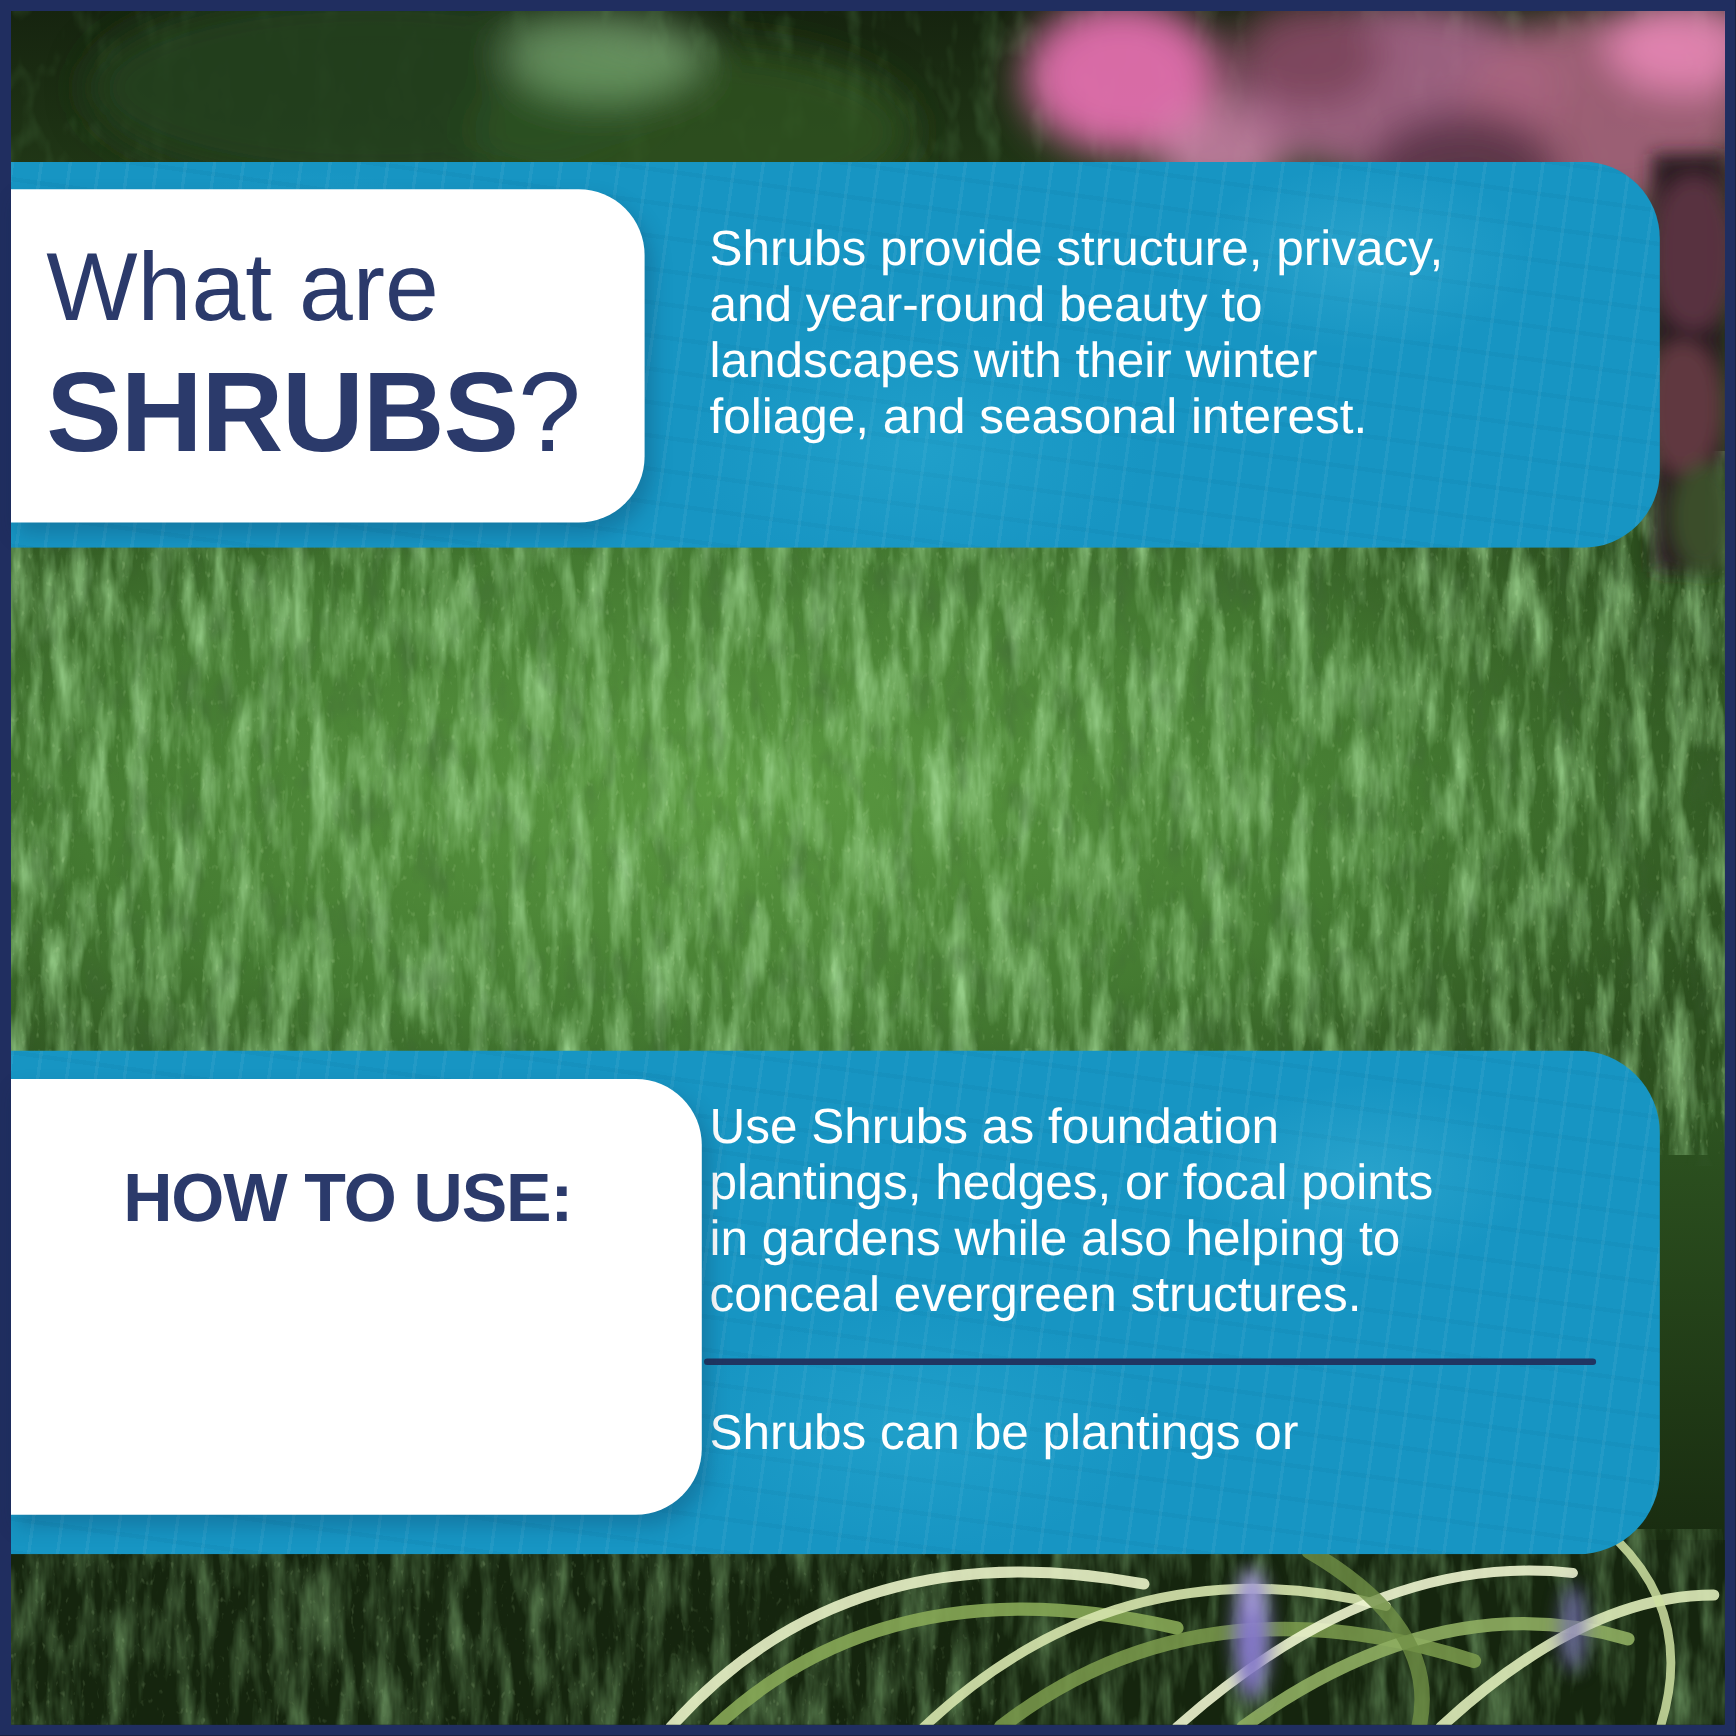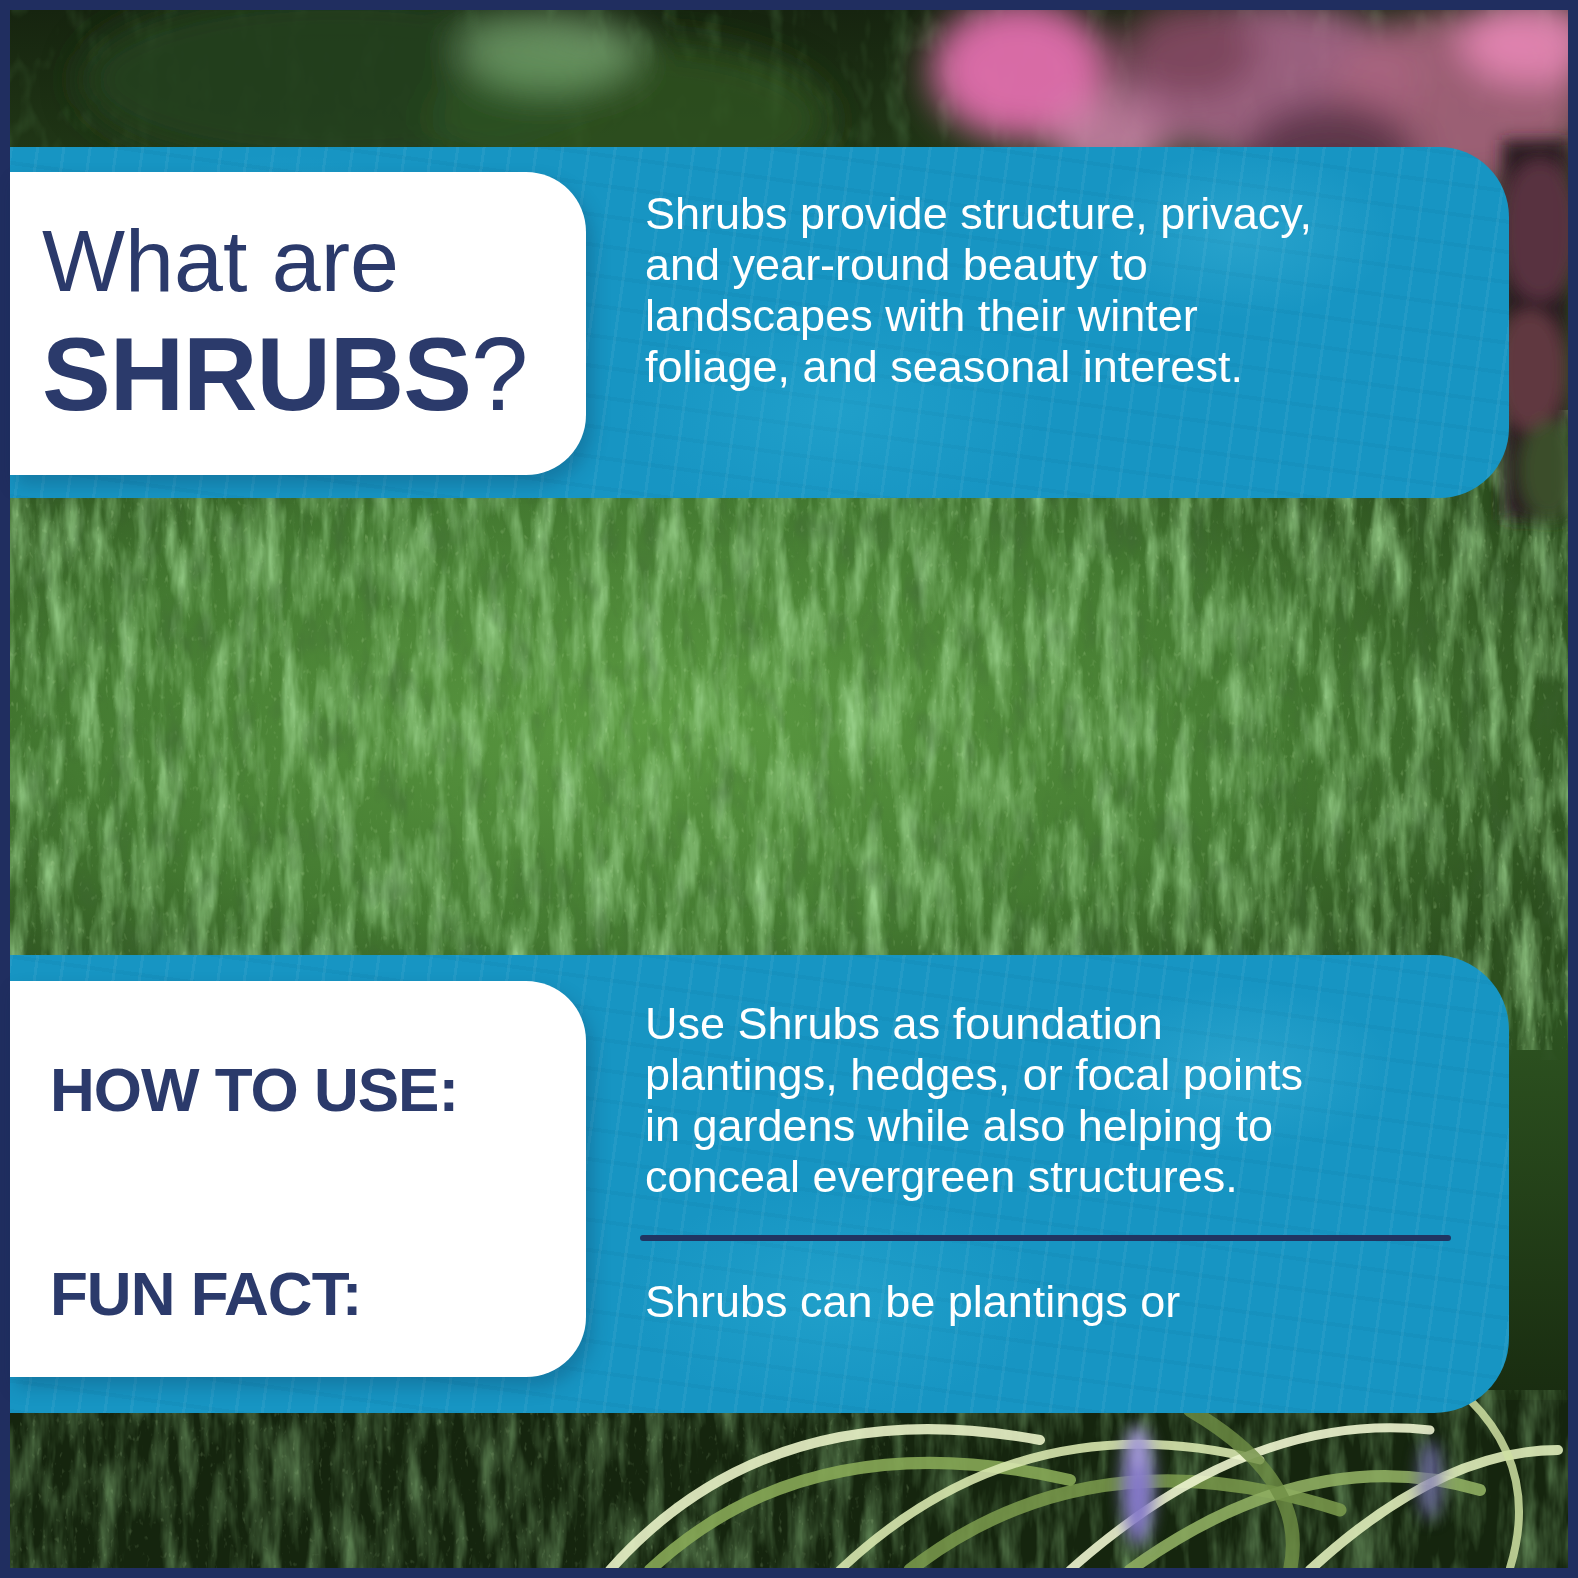--- a/index.html
+++ b/index.html
@@ -46,35 +46,35 @@
   .card-top .l1{
     color:var(--heading);font-size:88px;font-weight:400;line-height:1.0;
     letter-spacing:0px;
   }
   .card-top .l2{
     color:var(--heading);font-size:103px;font-weight:800;line-height:1.05;
     letter-spacing:-1px;margin-top:16px;
   }
   .card-top .qmark{font-weight:500;letter-spacing:0;}
   .card-bottom{
-    top:981px;width:576px;height:396px;border-radius:0 60px 60px 0;
-    box-sizing:border-box;padding:78px 56px 0 40px;text-align:left;
+    top:981px;width:628px;height:396px;border-radius:0 60px 60px 0;
+    box-sizing:border-box;padding:78px 56px 0 40px;text-align:center;
   }
   .card-bottom .how{
     color:var(--heading);font-size:62px;font-weight:800;letter-spacing:-1px;
     line-height:1.0;white-space:nowrap;
   }
   .card-bottom .fun{
     color:var(--heading);font-size:62px;font-weight:800;letter-spacing:-1px;
     line-height:1.0;margin-top:142px;white-space:nowrap;
   }
   
   .bandtext{position:absolute;color:var(--white);font-size:45px;font-weight:400;}
   .bandtext .ln{line-height:51px;white-space:nowrap;}
-  .toptext{left:645px;top:188px;width:880px;}
+  .toptext{left:645px;top:200px;width:880px;}
   .usetext{left:645px;top:998px;width:880px;}
   .divider{
     position:absolute;left:640px;top:1235px;width:811px;height:6px;
     background:var(--divider);border-radius:3px;
   }
   .funtext{left:645px;top:1276px;width:880px;}
 </style>
 </head>
 <body>
 
@@ -192,16 +192,15 @@
   </div>
 
   <div class="divider"></div>
 
   <div class="bandtext funtext">
     <div class="ln">Shrubs can be plantings or</div>
   </div>
 
   <div class="card card-bottom">
     <div class="how">HOW TO USE:</div>
-    <div class="fun">FUN FACT:</div>
   </div>
 
 </div>
 
 </body></html>

